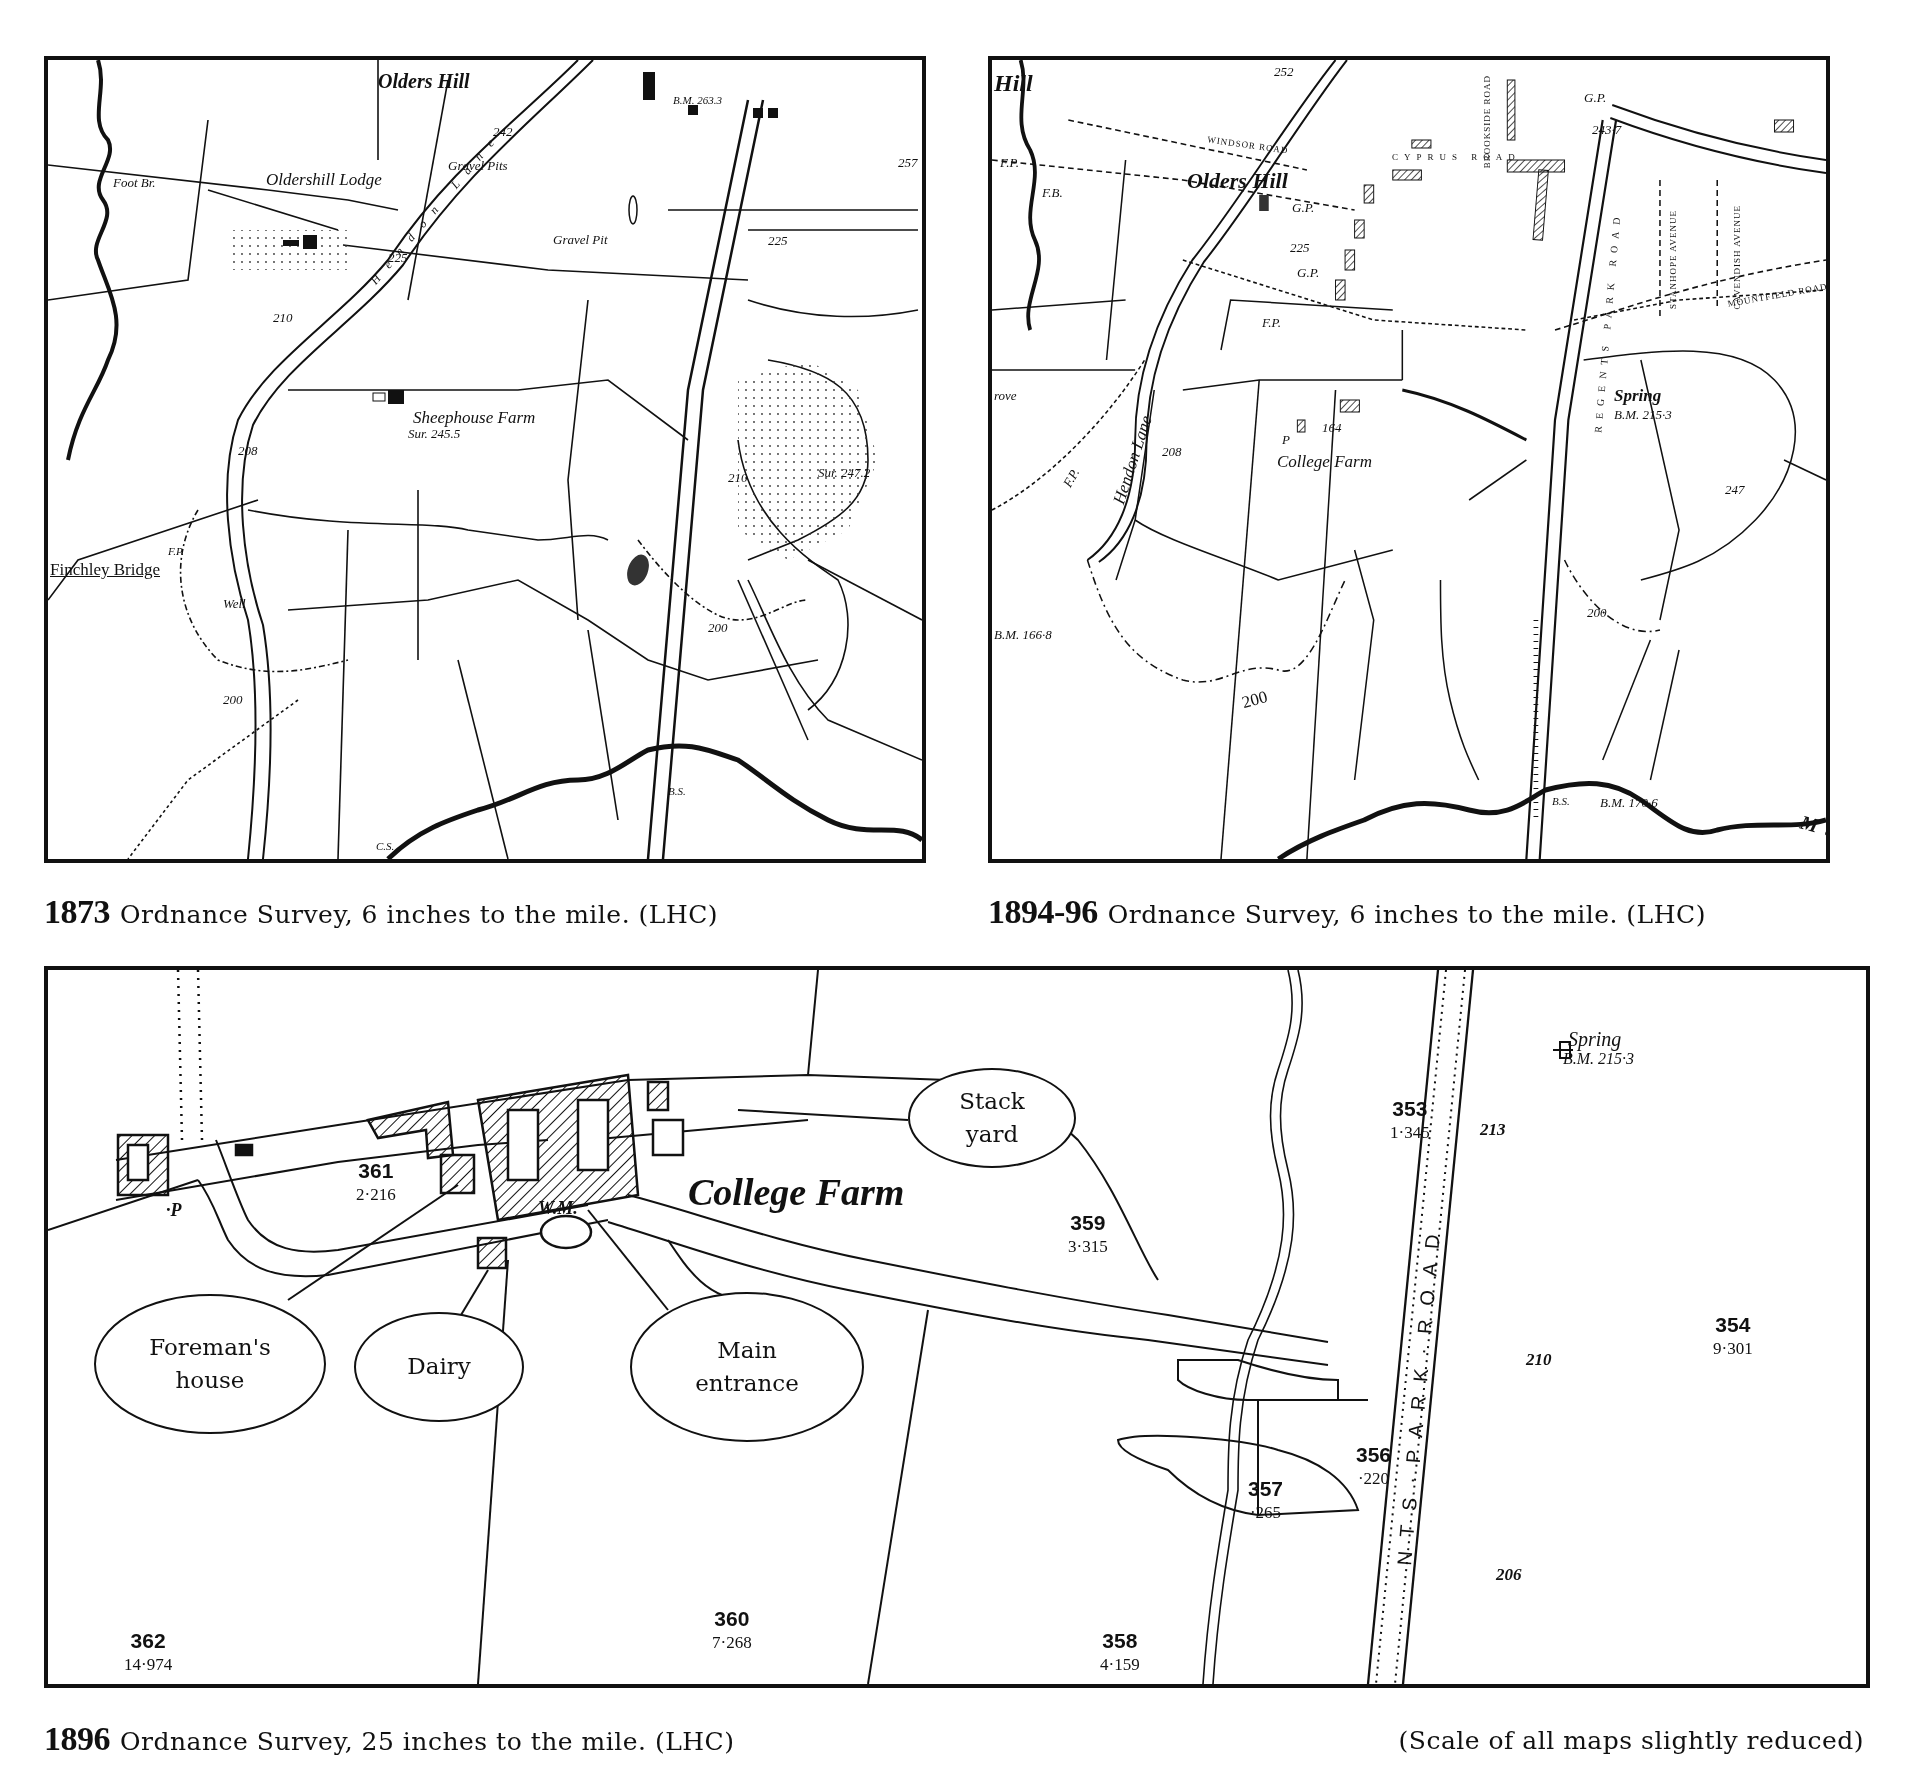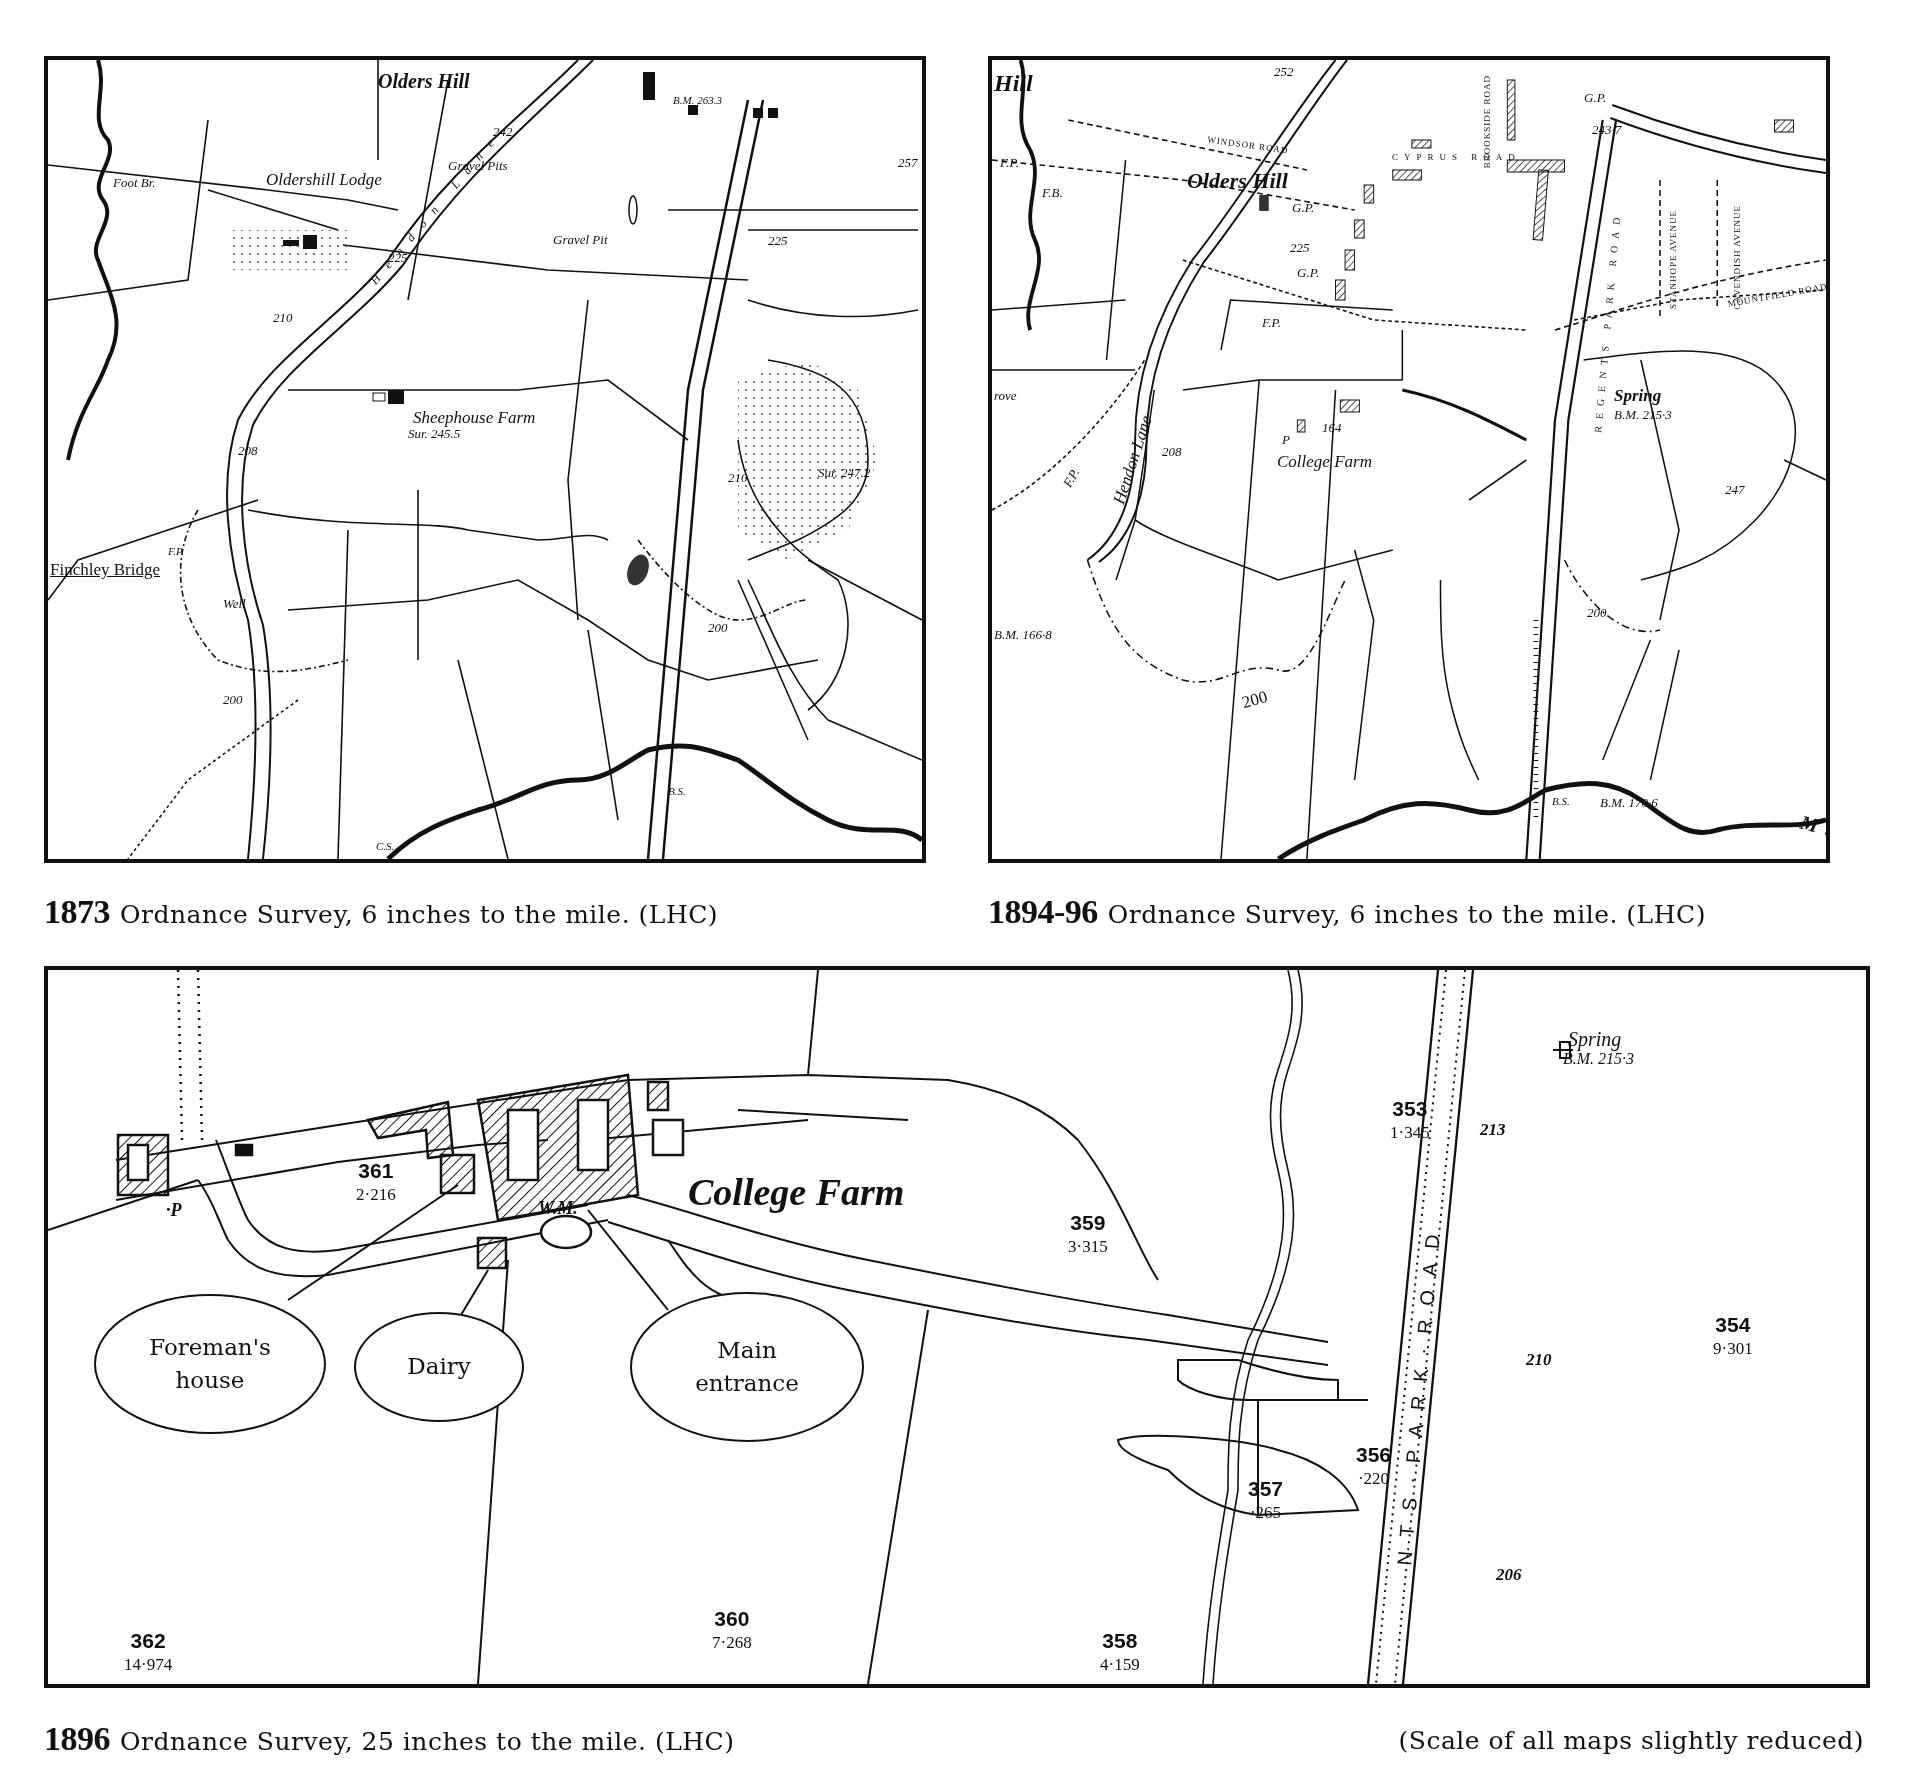--- a/index.html
+++ b/index.html
@@ -344,20 +344,23 @@
   </div>
   <div class="parcel" style="left:664px;top:636px;">
     <span class="num">360</span>
     <span class="area">7·268</span>
   </div>
   <div class="parcel" style="left:1052px;top:658px;">
     <span class="num">358</span>
     <span class="area">4·159</span>
   </div>
 
+  <div class="callout" style="left:860px;top:98px;width:168px;height:100px;">
+    <div><span>Stack</span><br><span>yard</span></div>
+  </div>
   <div class="callout" style="left:46px;top:324px;width:232px;height:140px;">
     <div><span>Foreman's</span><br><span>house</span></div>
   </div>
   <div class="callout" style="left:306px;top:342px;width:170px;height:110px;">
     <div><span>Dairy</span></div>
   </div>
   <div class="callout" style="left:582px;top:322px;width:234px;height:150px;">
     <div><span>Main</span><br><span>entrance</span></div>
   </div>
 </div>

